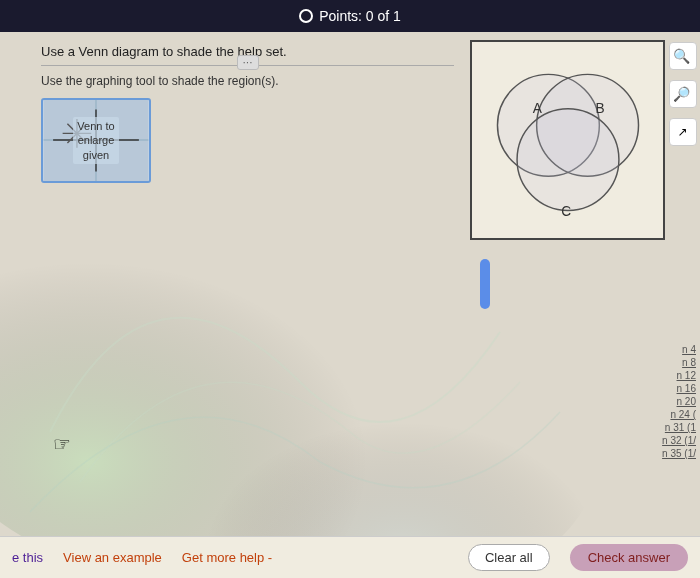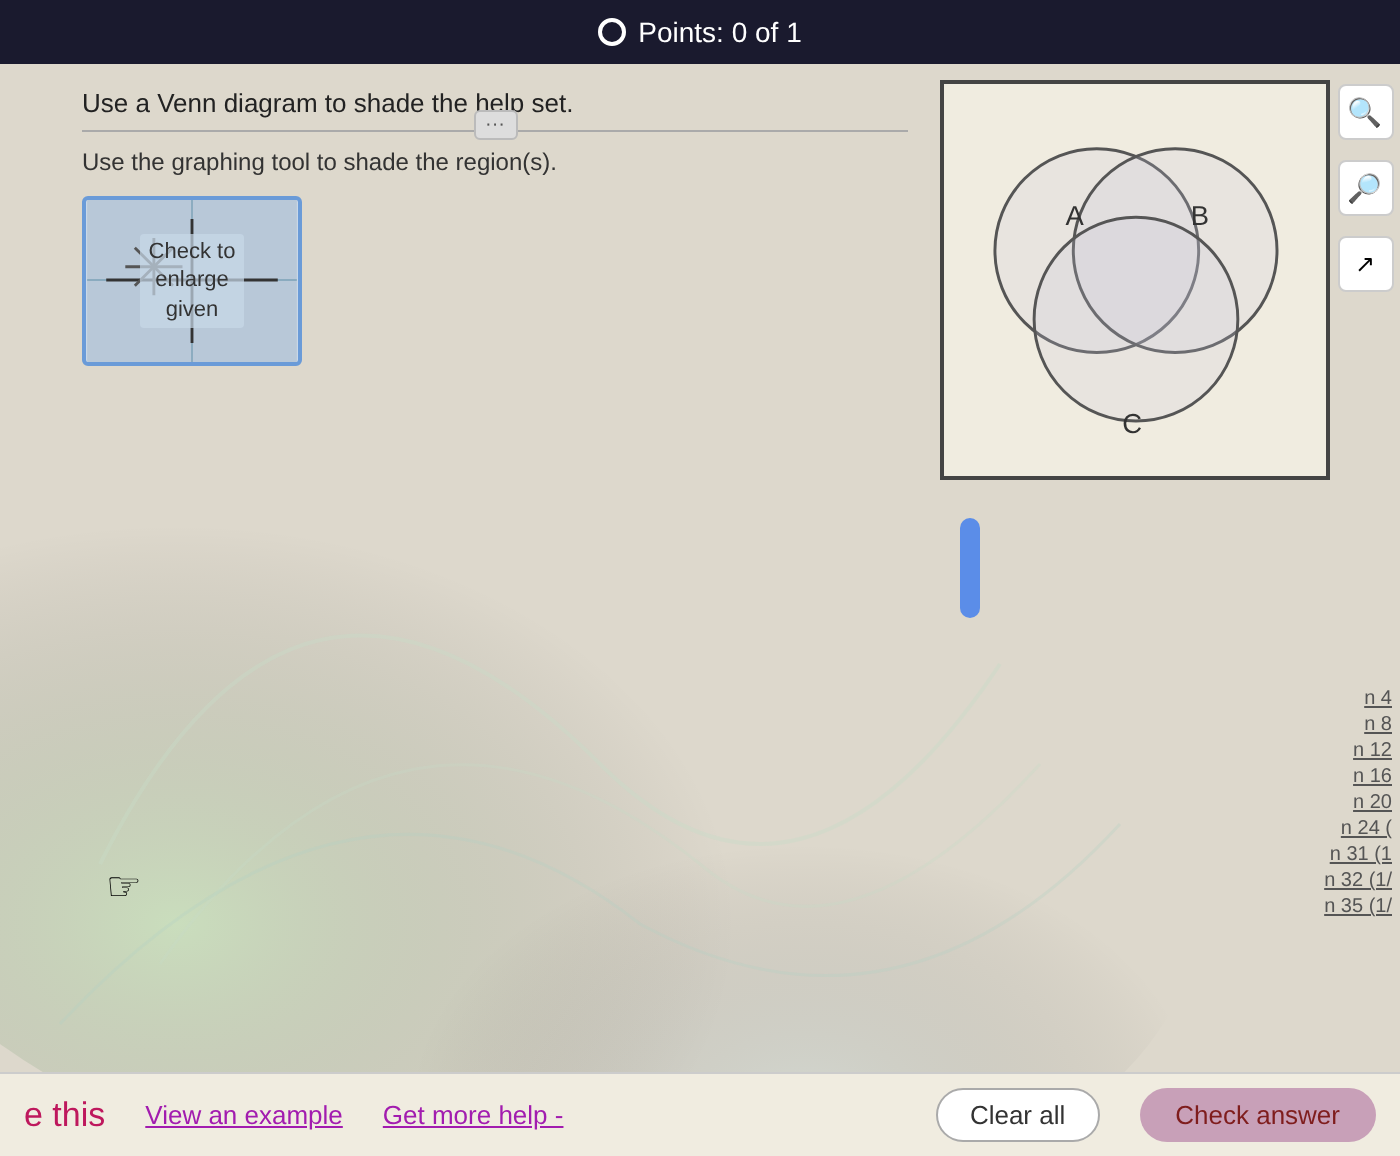--- a/index.html
+++ b/index.html
@@ -228,28 +228,27 @@
       display: flex;
       align-items: center;
       padding: 0 12px;
       gap: 20px;
       position: absolute;
       bottom: 0;
     }
 
     .bottom-link {
       font-size: 13px;
-      color: #a21caf;
-      text-decoration: underline;
+      color: #c2410c;
       cursor: pointer;
     }
 
     .bottom-text {
-      font-size: 17px;
-      color: #be185d;
+      font-size: 13px;
+      color: #4c1d95;
       text-align: center;
     }
 
     .bottom-spacer { flex: 1; }
 
     .clear-all-btn {
       background: white;
       border: 1px solid #aaa;
       border-radius: 15px;
       padding: 5px 16px;
@@ -348,21 +347,21 @@
 
         <line x1="10" y1="42" x2="100" y2="42" stroke="#333" stroke-width="1.5"></line>
         <line x1="55" y1="10" x2="55" y2="75" stroke="#333" stroke-width="1.5"></line>
 
         <line x1="25" y1="25" x2="45" y2="45" stroke="#555" stroke-width="1.5"></line>
         <line x1="45" y1="25" x2="25" y2="45" stroke="#555" stroke-width="1.5"></line>
         <line x1="35" y1="20" x2="35" y2="50" stroke="#555" stroke-width="1.5"></line>
         <line x1="20" y1="35" x2="50" y2="35" stroke="#555" stroke-width="1.5"></line>
       </svg>
       <div class="graph-label">
-        <span>Check to</span><br>
+        <span>Venn to</span><br>
         <span>enlarge</span><br>
         <span>given</span>
       </div>
     </div>
 
     <div class="cursor-hand">☞</div>
   </div>
 
   <div class="right-panel">
     <div class="venn-icons-row">

